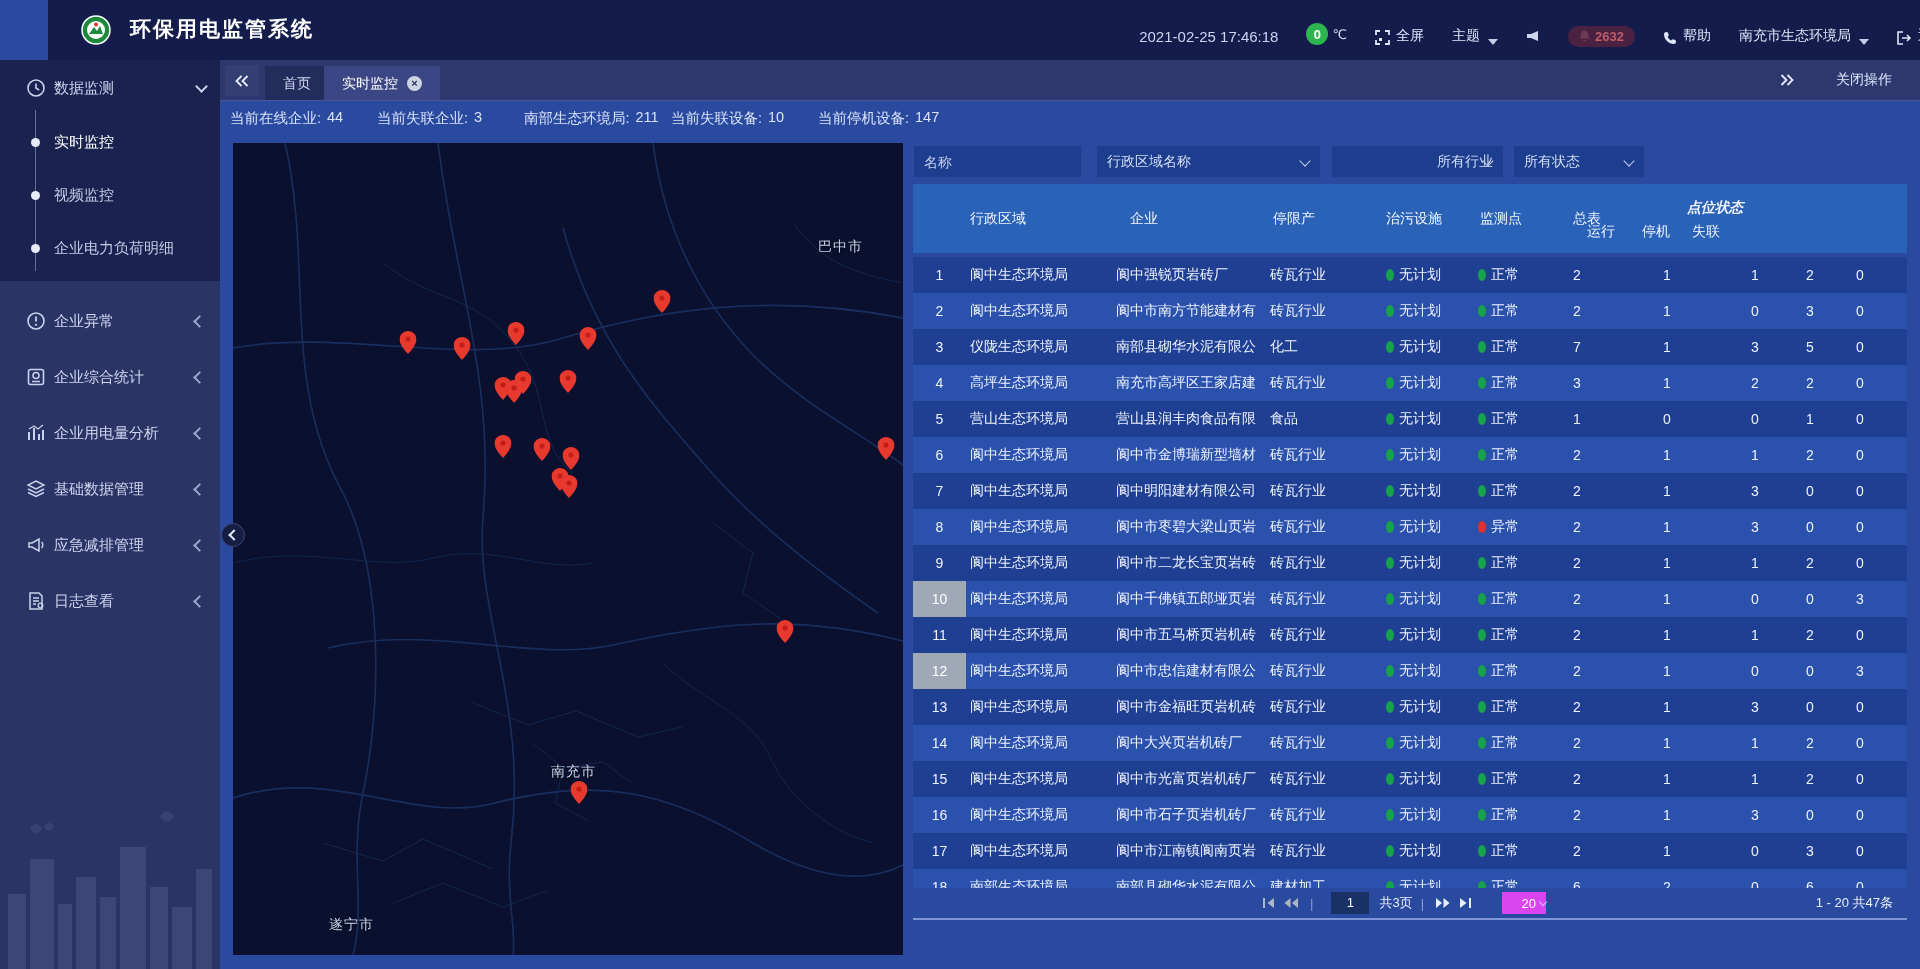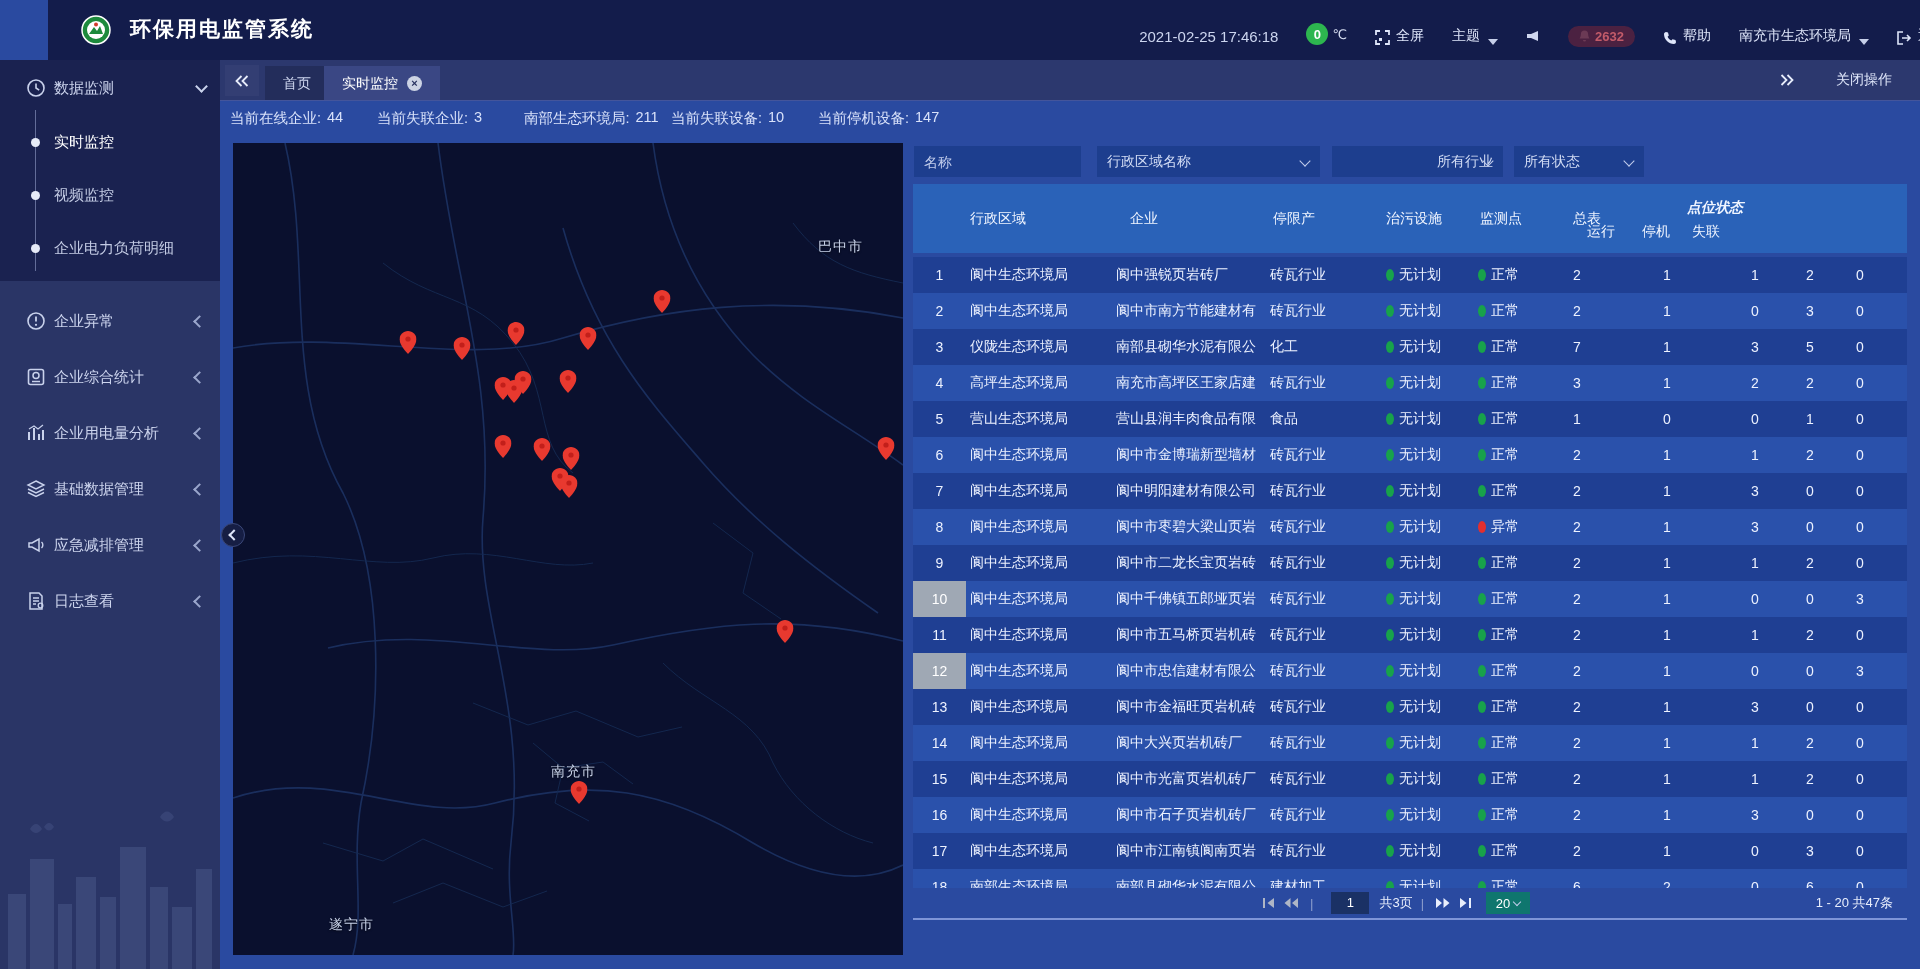--- a/index.html
+++ b/index.html
@@ -97,21 +97,21 @@
   .c.val2{padding-left:8px;}
   .dot{width:8px;height:12px;border-radius:50%;display:inline-block;flex:none;}
   .dot.green{background:#18a24b;}
   .dot.red{background:#e32f2f;}
   
   .pager{position:absolute;left:0;top:788px;width:994px;height:30px;background:#2a4aa0;border-bottom:2px solid #7e95d8;display:flex;align-items:center;color:#e8eefc;font-size:13px;}
   .pg-ico{display:flex;align-items:center;justify-content:center;width:22px;cursor:pointer;}
   .pg-sep{color:rgba(255,255,255,.45);margin:0 8px;}
   .pg-box{width:38px;height:22px;background:#1a3165;color:#fff;text-align:center;line-height:22px;margin:0 10px;}
   .pg-total{white-space:nowrap;}
-  .pg-size{width:44px;height:22px;background:#0f766e;color:#fff;display:flex;align-items:center;justify-content:center;gap:4px;margin-left:10px;cursor:pointer;}
+  .pg-size{width:44px;height:22px;background:#d946ef;color:#fff;display:flex;align-items:center;justify-content:flex-end;gap:4px;margin-left:26px;cursor:pointer;}
   .pg-size .fcaret{width:5px;height:5px;border-right:1.5px solid #c2cdec;border-bottom:1.5px solid #c2cdec;transform:rotate(45deg);margin-top:-3px;}
   .pg-range{position:absolute;right:14px;white-space:nowrap;}
   .pg-start{margin-left:345px;}
 </style>
 </head>
 <body>
 
 <header class="topbar">
   <svg class="logo" viewBox="0 0 30 30">
     <circle cx="15" cy="15" r="14" fill="#1d8a3c" stroke="#ffffff" stroke-width="1.5"></circle>

